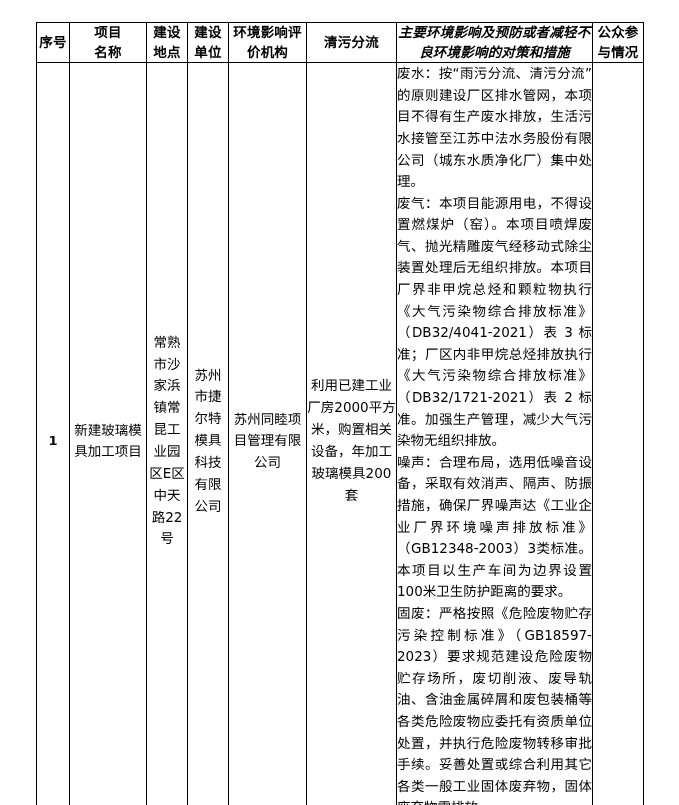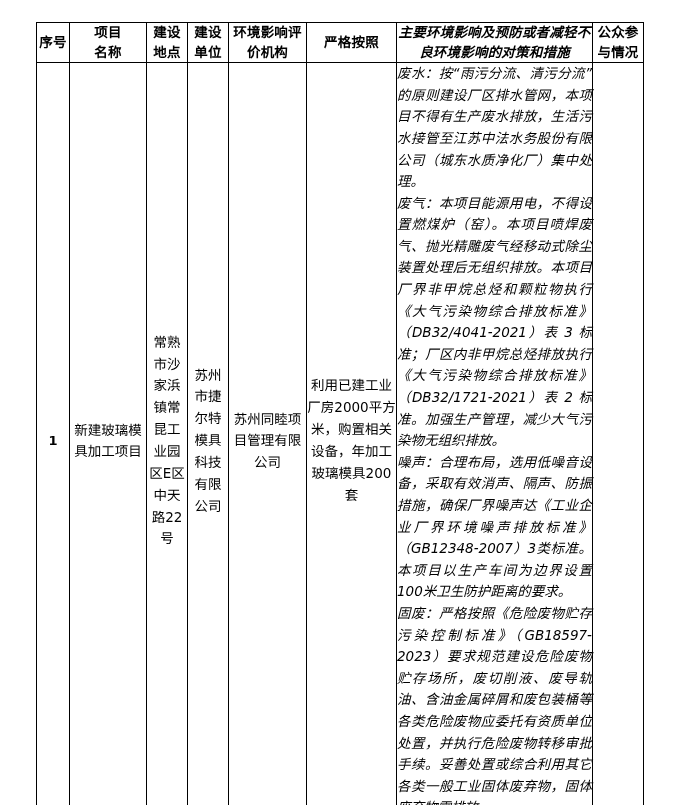--- a/index.html
+++ b/index.html
@@ -103,21 +103,20 @@
   }
 
   td.c-public {
     text-align: center;
   }
 
   .measures-block p {
     margin: 0;
     text-align: justify;
     text-align-last: left;
-    font-style: italic;
   }
 </style>
 </head>
 <body>
 
 <div class="page">
 
   <table class="eia-table">
     <colgroup>
       <col style="width:33px">
@@ -130,39 +129,39 @@
       <col style="width:51px">
     </colgroup>
 
     <thead>
       <tr>
         <th class="h-seq">序号</th>
         <th class="h-name">项目<br>名称</th>
         <th class="h-place">建设<br>地点</th>
         <th class="h-unit">建设<br>单位</th>
         <th class="h-agency">环境影响评<br>价机构</th>
-        <th class="h-overview">严格按照</th>
+        <th class="h-overview">清污分流</th>
         <th class="h-measures">主要环境影响及预防或者减轻不<br>良环境影响的对策和措施</th>
         <th class="h-public">公众参<br>与情况</th>
       </tr>
     </thead>
 
     <tbody>
       <tr>
         <td class="c-seq">1</td>
         <td class="c-name">新建玻璃模具加工项目</td>
         <td class="c-place">常熟市沙家浜镇常昆工业园区E区中天路22号</td>
         <td class="c-unit">苏州市捷尔特模具科技有限公司</td>
         <td class="c-agency">苏州同睦项目管理有限公司</td>
         <td class="c-overview">利用已建工业厂房2000平方米，购置相关设备，年加工玻璃模具200套</td>
         <td class="c-measures">
           <div class="measures-block">
               <p>废水：按“雨污分流、清污分流”的原则建设厂区排水管网，本项目不得有生产废水排放，生活污水接管至江苏中法水务股份有限公司（城东水质净化厂）集中处理。</p>
               <p>废气：本项目能源用电，不得设置燃煤炉（窑）。本项目喷焊废气、抛光精雕废气经移动式除尘装置处理后无组织排放。本项目厂界非甲烷总烃和颗粒物执行《大气污染物综合排放标准》（DB32/4041-2021）表 3 标准；厂区内非甲烷总烃排放执行《大气污染物综合排放标准》（DB32/1721-2021）表 2 标准。加强生产管理，减少大气污染物无组织排放。</p>
-              <p>噪声：合理布局，选用低噪音设备，采取有效消声、隔声、防振措施，确保厂界噪声达《工业企业厂界环境噪声排放标准》（GB12348-2007）3类标准。本项目以生产车间为边界设置100米卫生防护距离的要求。</p>
+              <p>噪声：合理布局，选用低噪音设备，采取有效消声、隔声、防振措施，确保厂界噪声达《工业企业厂界环境噪声排放标准》（GB12348-2003）3类标准。本项目以生产车间为边界设置100米卫生防护距离的要求。</p>
               <p>固废：严格按照《危险废物贮存污染控制标准》（GB18597-2023）要求规范建设危险废物贮存场所，废切削液、废导轨油、含油金属碎屑和废包装桶等各类危险废物应委托有资质单位处置，并执行危险废物转移审批手续。妥善处置或综合利用其它各类一般工业固体废弃物，固体废弃物零排放。</p>
             </div>
         </td>
         <td class="c-public"></td>
       </tr>
     </tbody>
   </table>
 
 </div>
 

